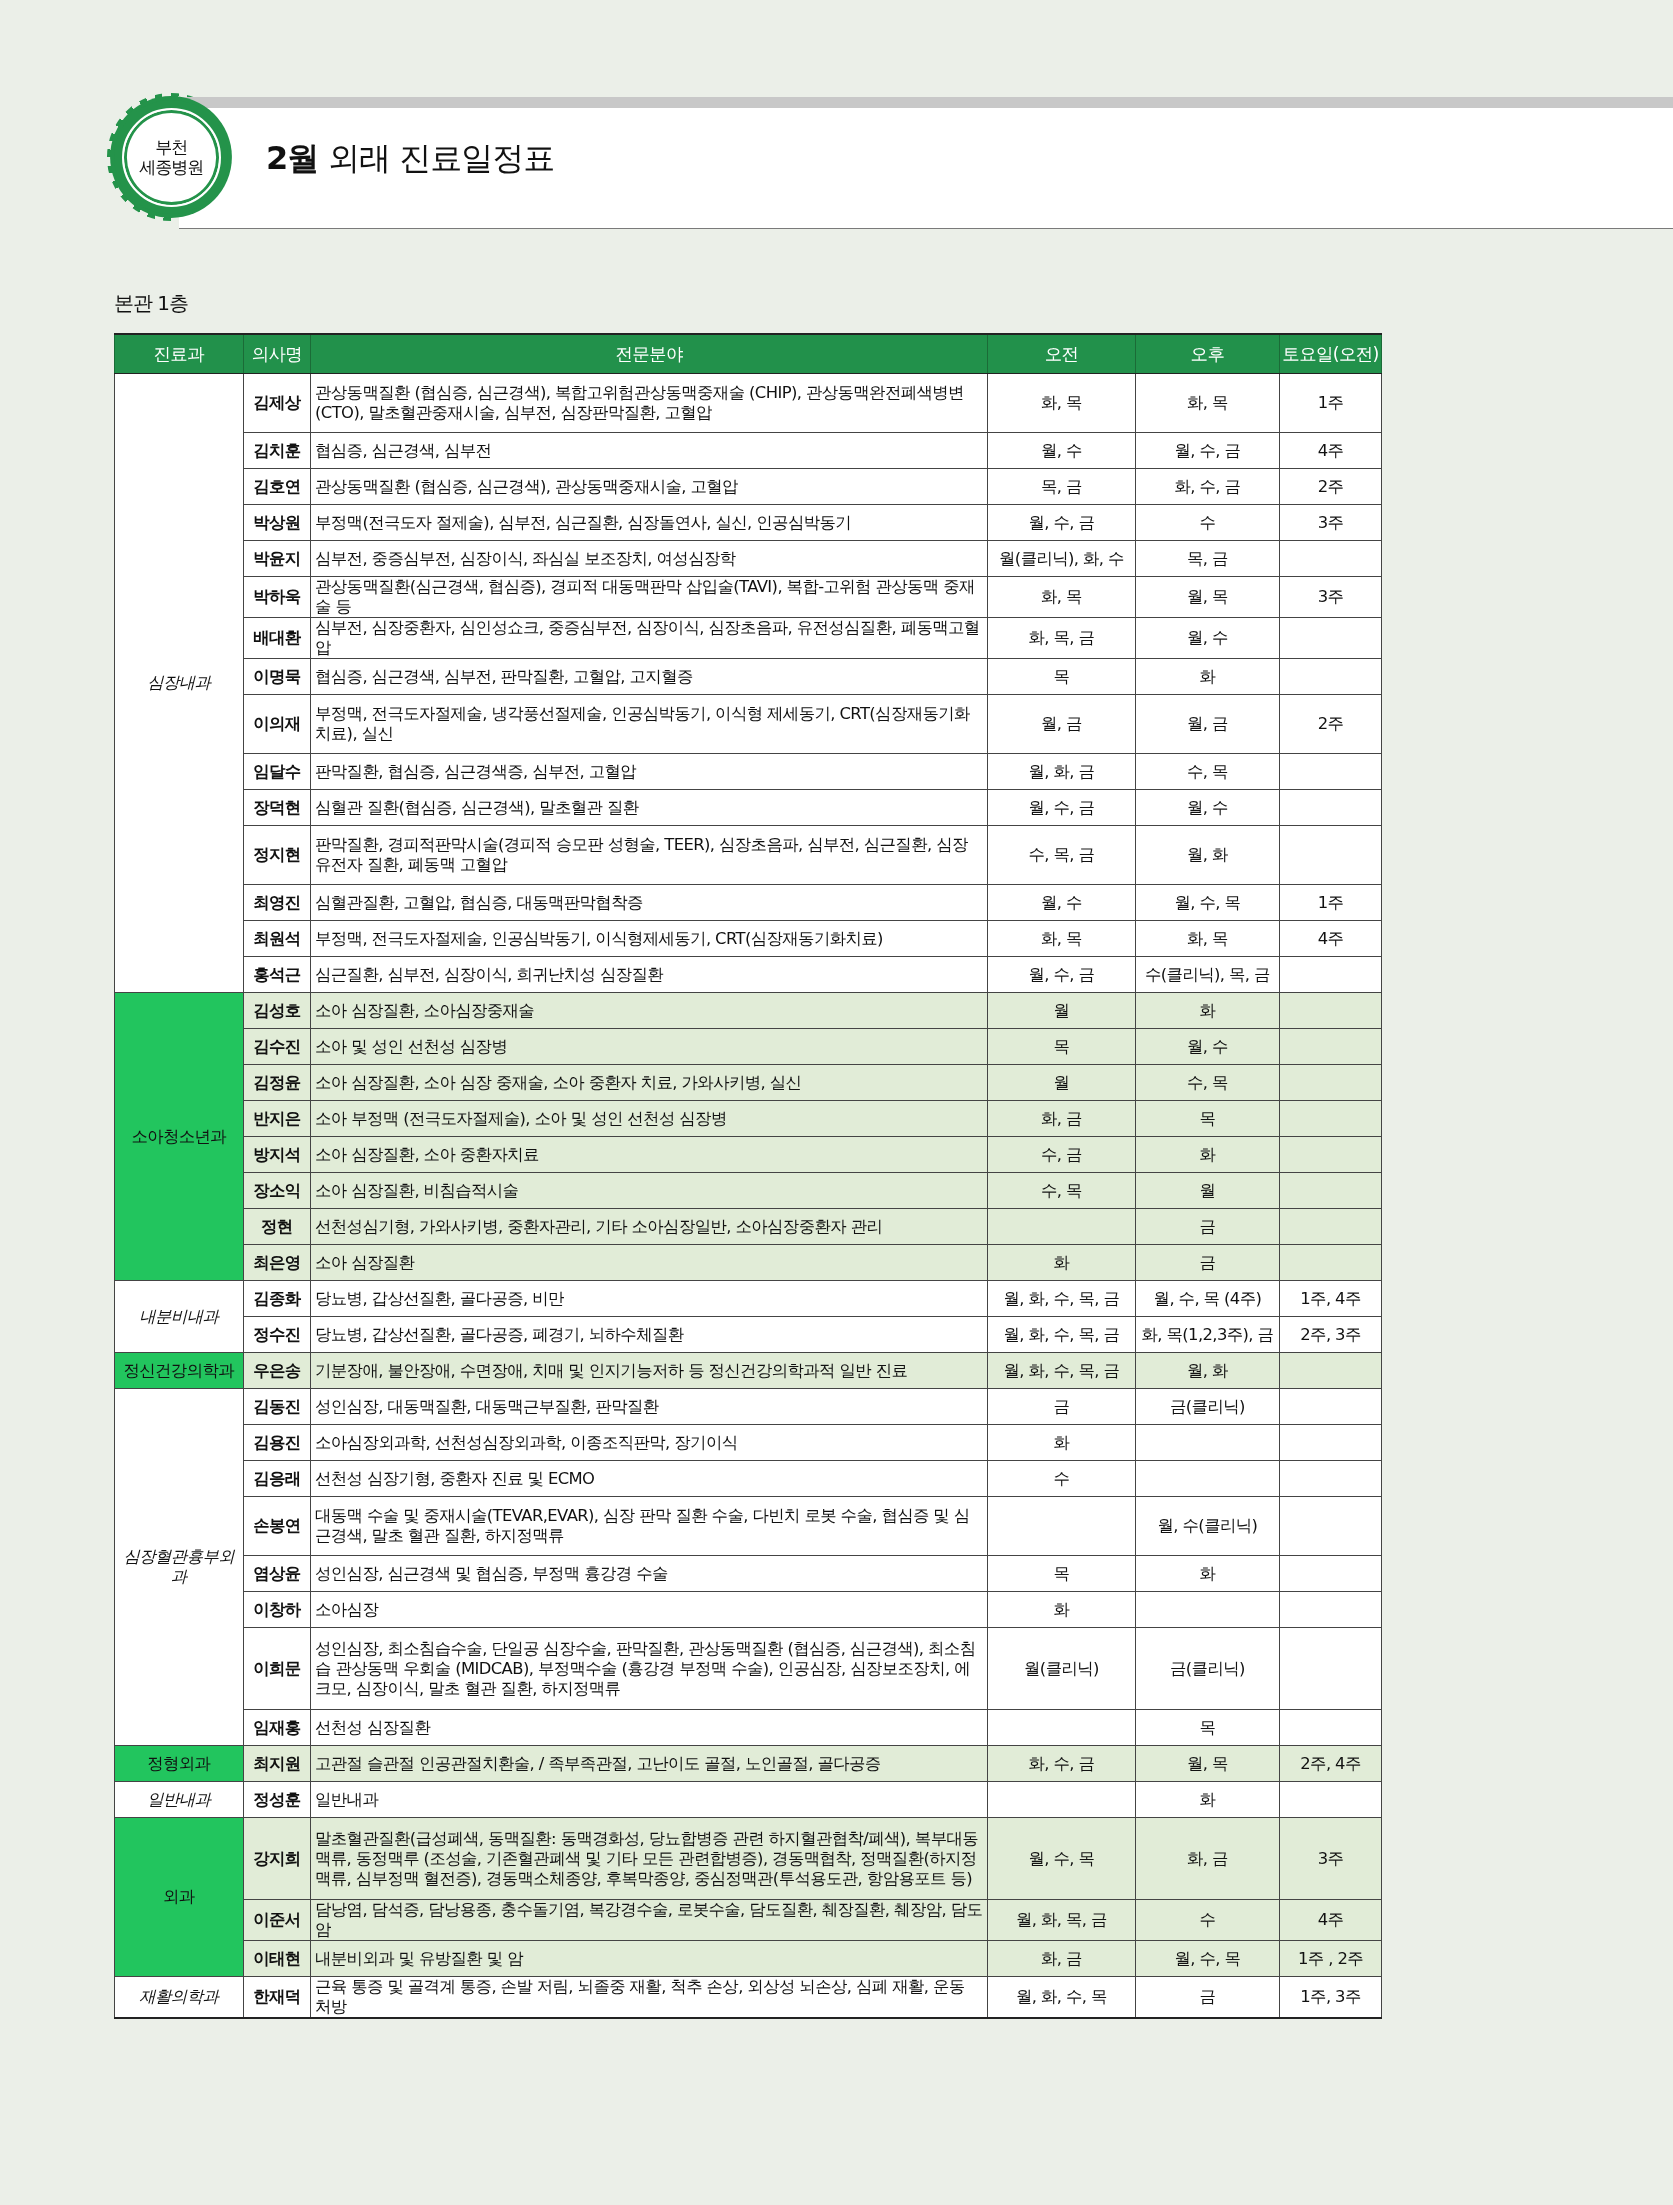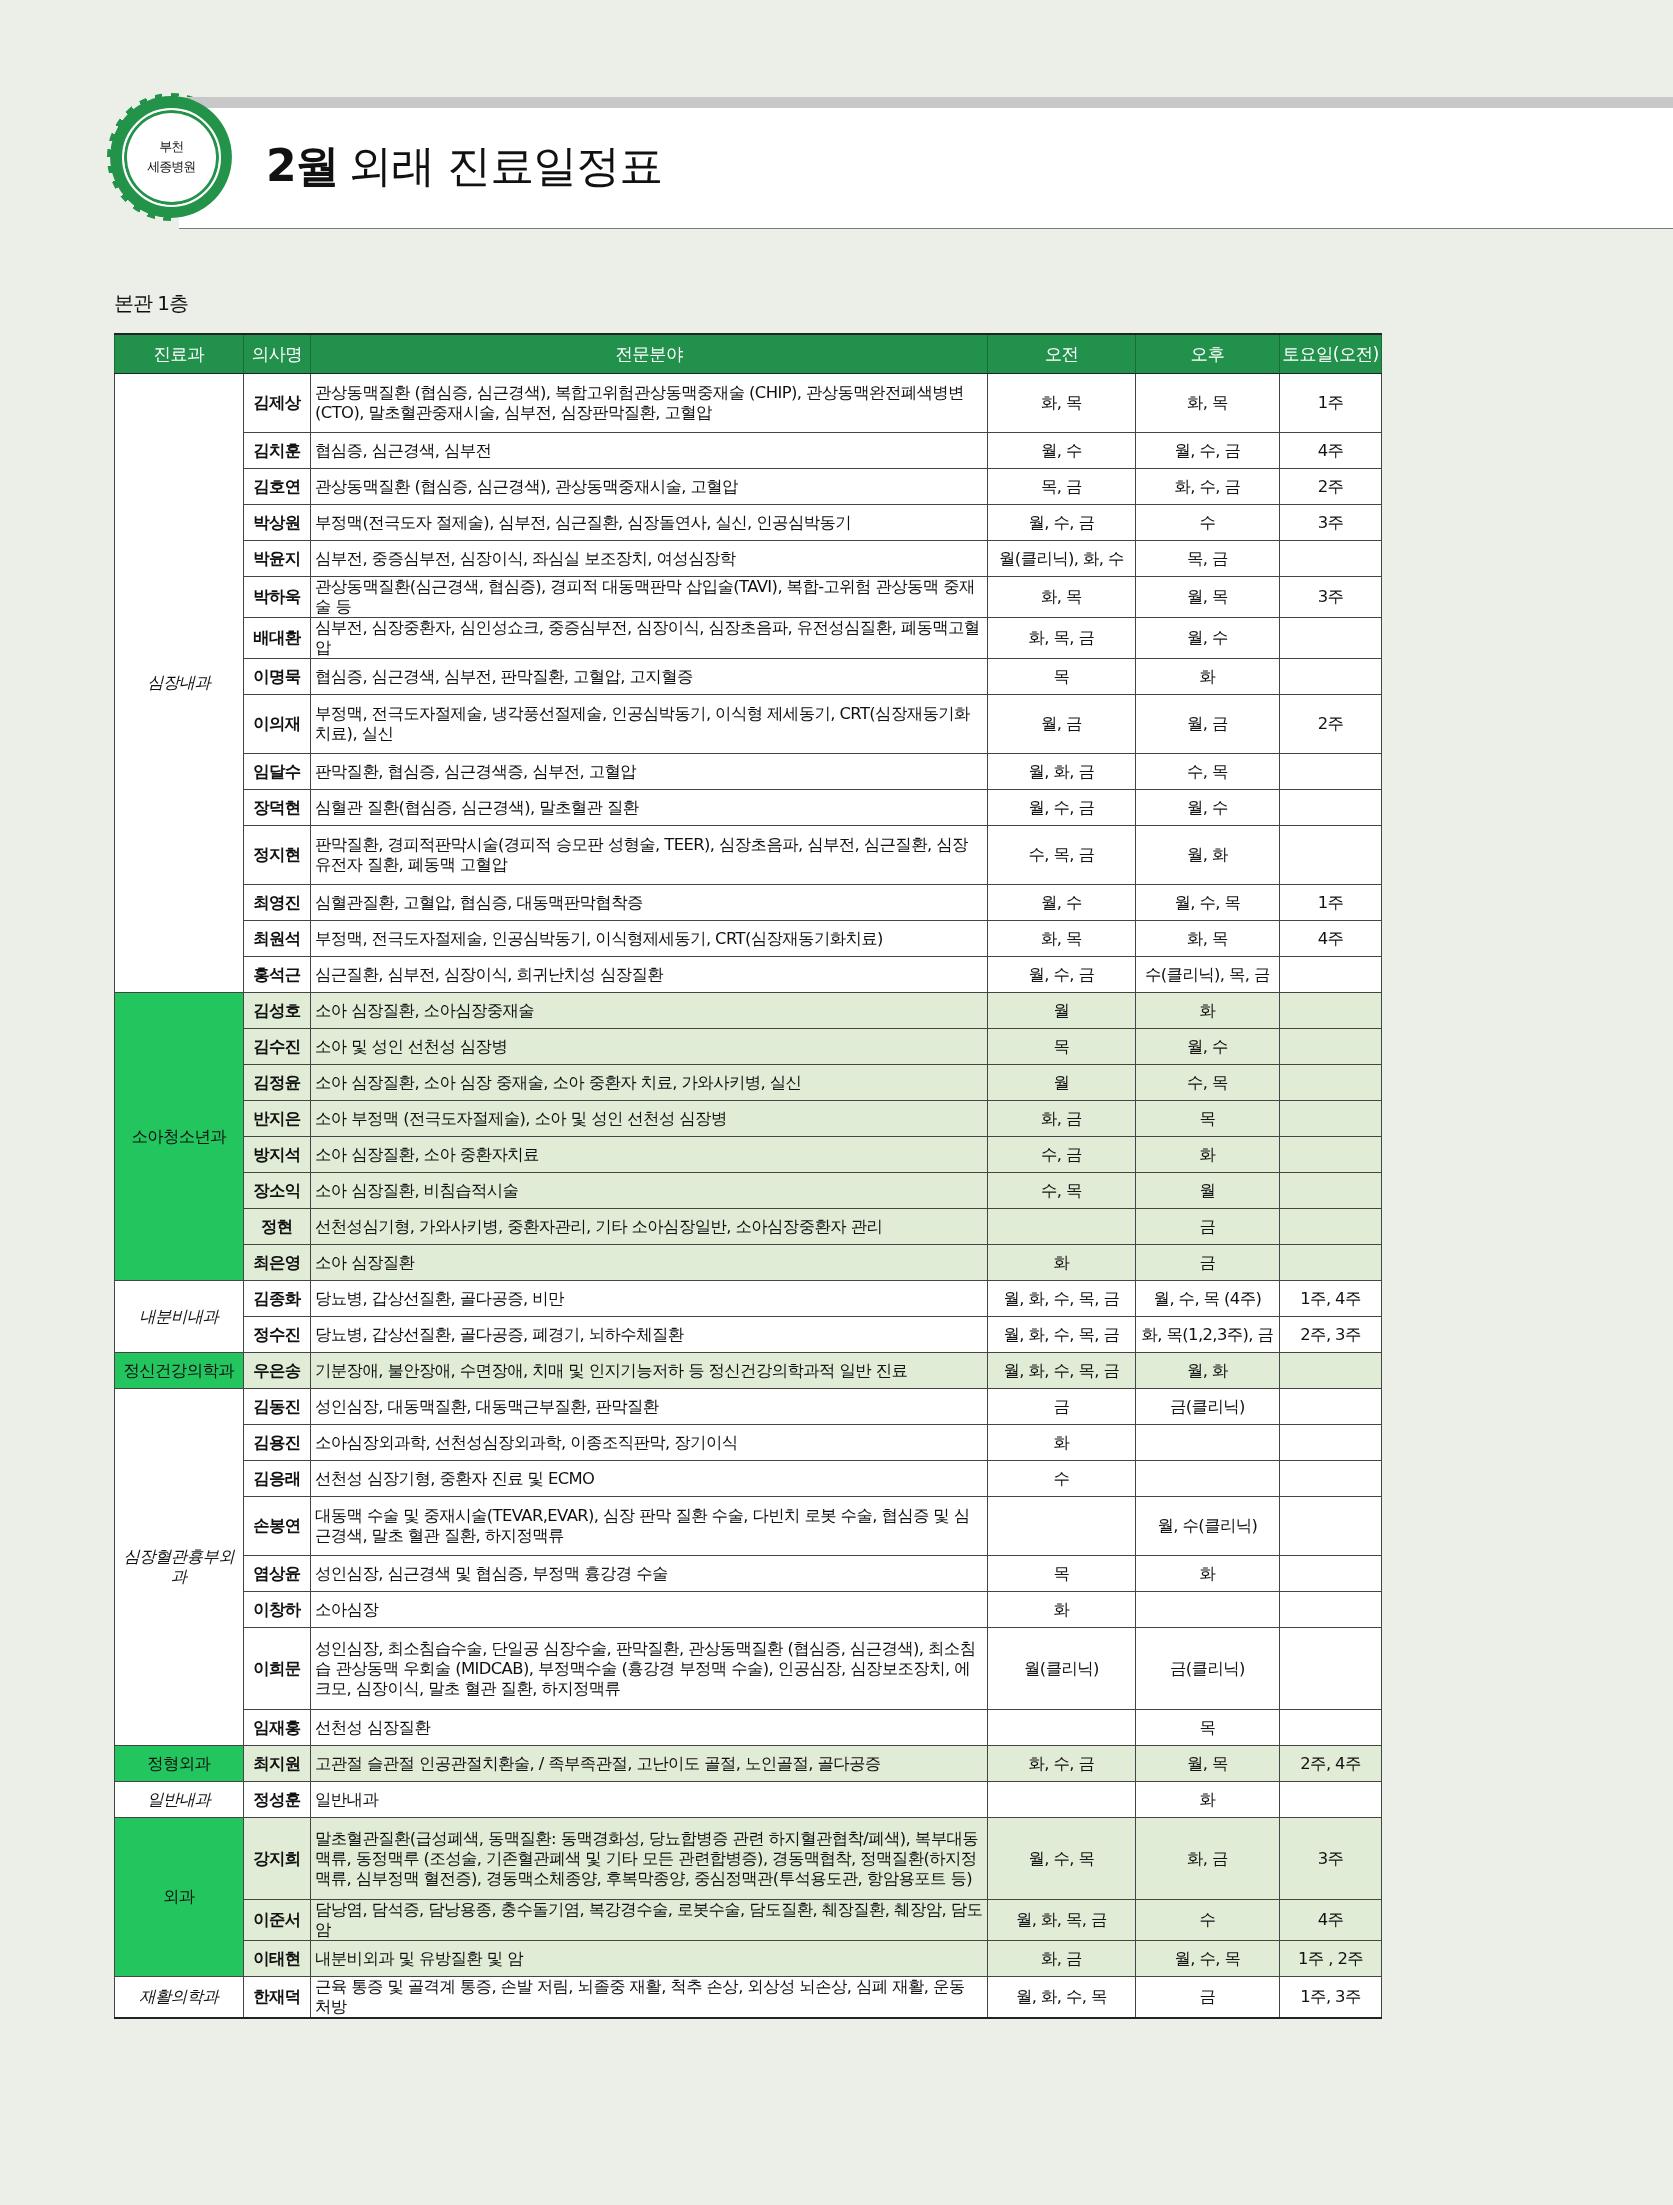--- a/index.html
+++ b/index.html
@@ -5,38 +5,38 @@
   html, body { margin:0; padding:0; }
   body {
     width:1673px; height:2205px; background:#ebefe8; position:relative; overflow:hidden;
     font-family:"DejaVu Sans", "Liberation Sans", sans-serif; color:#111;
   }
   .header-band {
     position:absolute; left:179px; top:97px; width:1495px; height:120px;
     background:#fff; border-top:11.6px solid #c8c8c8; border-bottom:1.9px solid #7a7a7a;
   }
   .title {
-    position:absolute; left:266px; top:137px; font-size:44px; letter-spacing:-1px; color:#111;
+    position:absolute; left:266px; top:137px; font-size:32px; letter-spacing:-1px; color:#111;
   }
   .title b { font-weight:bold; margin-right:9.7px; }
   .badge {
     position:absolute; left:114px; top:100px; width:114px; height:114px; border-radius:50%;
     background:#24934a;
     box-shadow: 0 0 0 3.9px #24934a;
   }
   .badge::before {
     content:""; position:absolute; left:-6.8px; top:-6.8px; right:-6.8px; bottom:-6.8px; border-radius:50%;
     background: repeating-conic-gradient(#24934a 0 7deg, transparent 7deg 15deg);
     z-index:-1;
   }
   .badge-inner {
     position:absolute; left:7.7px; top:7.7px; width:95px; height:95px; border-radius:50%;
     border:2.9px solid #fff; background:#fff; box-shadow: inset 0 0 0 2.9px #24934a, inset 0 0 0 4.8px #fff;
     display:flex; flex-direction:column; align-items:center; justify-content:center;
-    font-size:13px; line-height:20px; color:#111; letter-spacing:-1px;
+    font-size:17px; line-height:20px; color:#111; letter-spacing:-1px;
   }
   .section-title {
     position:absolute; left:114px; top:290px; font-size:20px; font-weight:normal; letter-spacing:-1px;
   }
   table.sched {
     position:absolute; left:114px; top:333px; width:1268px; border-collapse:collapse;
     font-size:16.4px; letter-spacing:-0.6px; border-top:2.9px solid #222; border-bottom:2.9px solid #222;
   }
   table.sched th {
     background:#22914b; color:#fff; font-weight:normal; height:36px; font-size:17.4px;

